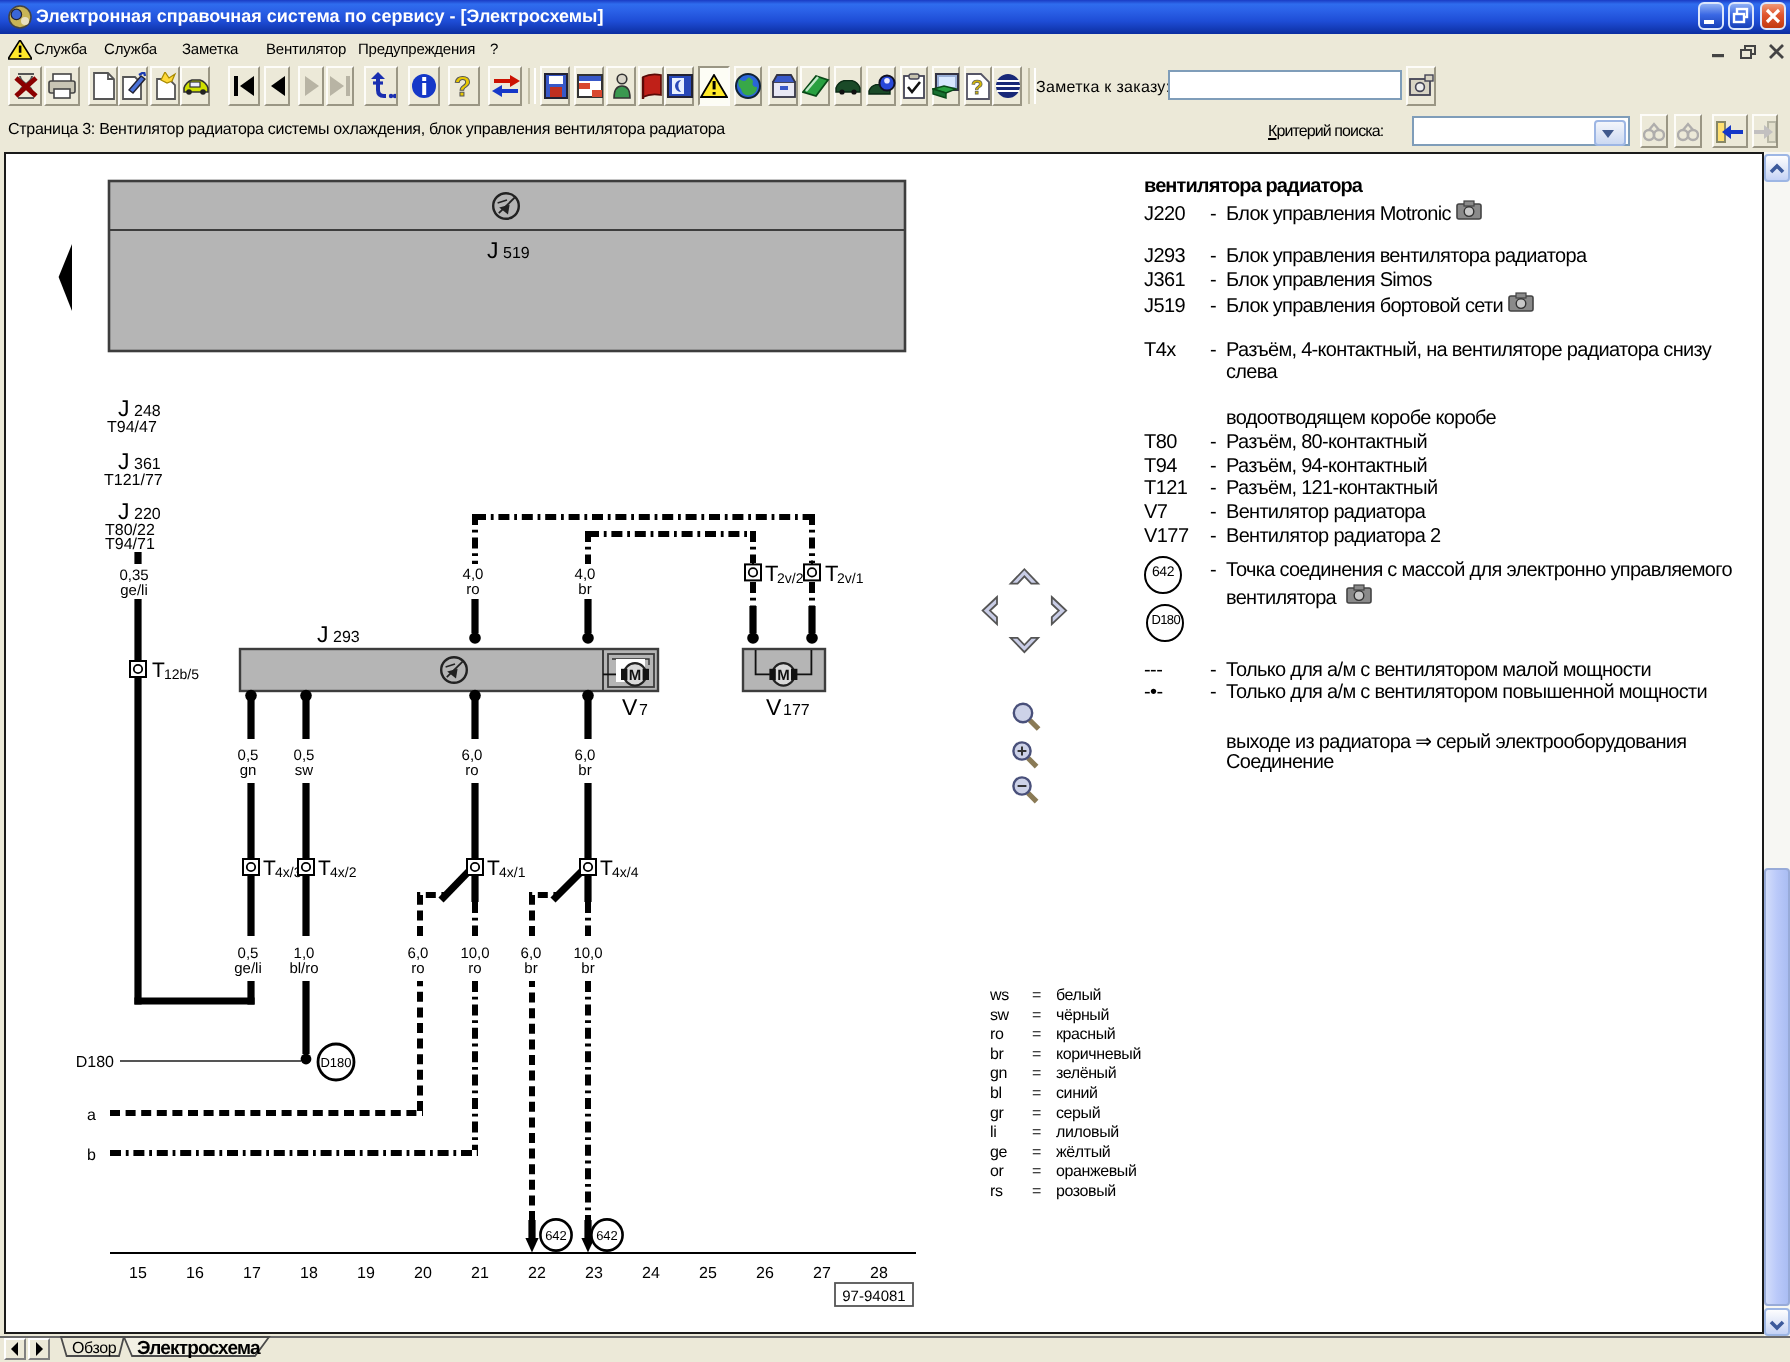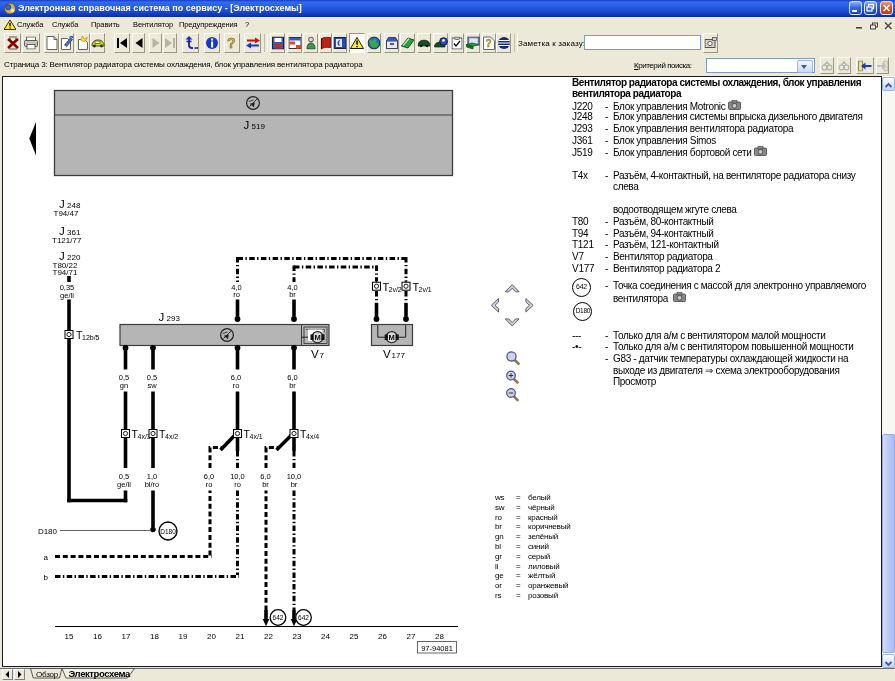--- a/index.html
+++ b/index.html
@@ -63,21 +63,21 @@
   </div>
 
   <div id="menubar" class="abs">
     <svg class="abs" style="left:4px;top:3px" width="12" height="10">
       <polygon points="6,0 12,9.5 0,9.5" fill="#ffe92a" stroke="#000" stroke-width="0.8"></polygon>
       <rect x="5.4" y="2.8" width="1.3" height="3.6" fill="#000"></rect>
       <rect x="5.4" y="7.4" width="1.3" height="1.1" fill="#000"></rect>
     </svg>
     <span style="left:17px">Служба</span>
     <span style="left:52px">Служба</span>
-    <span style="left:91px">Править</span>
+    <span style="left:91px">Заметка</span>
     <span style="left:133px">Вентилятор</span>
     <span style="left:179px">Предупреждения</span>
     <span style="left:245px">?</span>
     <svg class="abs" style="left:855px;top:3px" width="40" height="10">
       <rect x="1" y="7" width="6" height="1.6" fill="#444"></rect>
       <g stroke="#444" fill="none">
         <rect x="17.5" y="3" width="5" height="4"></rect>
         <rect x="15.5" y="5" width="5" height="4" fill="#ece9d8"></rect>
       </g>
       <path d="M30,2.5 L36.5,9 M36.5,2.5 L30,9" stroke="#444" stroke-width="1.4"></path>
@@ -585,54 +585,51 @@
         <text x="528" y="578.4">жёлтый</text>
         <text x="495" y="588.2">or</text>
         <text x="516" y="588.2">=</text>
         <text x="528" y="588.2">оранжевый</text>
         <text x="495" y="598">rs</text>
         <text x="516" y="598">=</text>
         <text x="528" y="598">розовый</text>
       </g>
     </svg>
 
-    <div class="row" style="left:569px;top:-0.5px;font-weight:bold;letter-spacing:-0.45px">Вентилятор радиатора системы охлаждения, блок управления</div>
     <div class="row" style="left:569px;top:11.1px;font-weight:bold;letter-spacing:-0.45px">вентилятора радиатора</div>
     <div class="row" style="left:569px;top:22.8px"><span class="rc">J220</span><span class="rd">-</span>Блок управления Motronic <svg class="cam" width="13" height="10">
         <rect x="0.5" y="2" width="12" height="7.5" rx="1" fill="#8a8a8a" stroke="#444" stroke-width="0.8"></rect>
         <rect x="4" y="0.5" width="5" height="2.5" fill="#8a8a8a" stroke="#444" stroke-width="0.6"></rect>
         <circle cx="6.5" cy="5.8" r="2.4" fill="#c8c8c8" stroke="#333" stroke-width="0.7"></circle>
       </svg></div>
-    <div class="row" style="left:569px;top:34.4px"><span class="rc">J248</span><span class="rd">-</span>Блок управления системы впрыска дизельного двигателя</div>
     <div class="row" style="left:569px;top:46px"><span class="rc">J293</span><span class="rd">-</span>Блок управления вентилятора радиатора</div>
     <div class="row" style="left:569px;top:57.7px"><span class="rc">J361</span><span class="rd">-</span>Блок управления Simos</div>
     <div class="row" style="left:569px;top:69.3px"><span class="rc">J519</span><span class="rd">-</span>Блок управления бортовой сети <svg class="cam" width="13" height="10">
         <rect x="0.5" y="2" width="12" height="7.5" rx="1" fill="#8a8a8a" stroke="#444" stroke-width="0.8"></rect>
         <rect x="4" y="0.5" width="5" height="2.5" fill="#8a8a8a" stroke="#444" stroke-width="0.6"></rect>
         <circle cx="6.5" cy="5.8" r="2.4" fill="#c8c8c8" stroke="#333" stroke-width="0.7"></circle>
       </svg></div>
     <div class="row" style="left:569px;top:92.5px"><span class="rc">T4x</span><span class="rd">-</span>Разъём, 4-контактный, на вентиляторе радиатора снизу</div>
     <div class="row" style="left:610px;top:104.2px">слева</div>
-    <div class="row" style="left:610px;top:127.4px">водоотводящем жгуте слева</div>
+    <div class="row" style="left:610px;top:127.4px">водоотводящем коробе коробе</div>
     <div class="row" style="left:569px;top:139px"><span class="rc">T80</span><span class="rd">-</span>Разъём, 80-контактный</div>
     <div class="row" style="left:569px;top:150.7px"><span class="rc">T94</span><span class="rd">-</span>Разъём, 94-контактный</div>
     <div class="row" style="left:569px;top:162.3px"><span class="rc">T121</span><span class="rd">-</span>Разъём, 121-контактный</div>
     <div class="row" style="left:569px;top:173.9px"><span class="rc">V7</span><span class="rd">-</span>Вентилятор радиатора</div>
     <div class="row" style="left:569px;top:185.5px"><span class="rc">V177</span><span class="rd">-</span>Вентилятор радиатора 2</div>
     <div class="row" style="left:602px;top:203px"><span class="rd">-</span>Точка соединения с массой для электронно управляемого</div>
     <div class="row" style="left:610px;top:214.6px">вентилятора&nbsp; <svg class="cam" width="13" height="10">
         <rect x="0.5" y="2" width="12" height="7.5" rx="1" fill="#8a8a8a" stroke="#444" stroke-width="0.8"></rect>
         <rect x="4" y="0.5" width="5" height="2.5" fill="#8a8a8a" stroke="#444" stroke-width="0.6"></rect>
         <circle cx="6.5" cy="5.8" r="2.4" fill="#c8c8c8" stroke="#333" stroke-width="0.7"></circle>
       </svg></div>
     <div class="row" style="left:569px;top:252.5px"><span class="rc">---</span><span class="rd">-</span>Только для а/м с вентилятором малой мощности</div>
     <div class="row" style="left:569px;top:264px"><span class="rc">-•-</span><span class="rd">-</span>Только для а/м с вентилятором повышенной мощности</div>
-    <div class="row" style="left:602px;top:276px"><span class="rd">-</span>G83 - датчик температуры охлаждающей жидкости на</div>
-    <div class="row" style="left:610px;top:287.5px">выходе из двигателя ⇒ схема электрооборудования</div>
-    <div class="row" style="left:610px;top:299px">Просмотр</div>
+    <div class="row" style="left:610px;top:287.5px">выходе из радиатора ⇒ серый электрооборудования</div>
+    <div class="row" style="left:610px;top:299px">Соединение</div>
     <div class="abs" style="left:569px;top:201px;width:19px;height:19px;border:1.6px solid #000;border-radius:50%;box-sizing:border-box;font-size:7px;text-align:center;line-height:15px;letter-spacing:-0.2px">642</div>
     <div class="abs" style="left:570.4px;top:225.4px;width:19px;height:19px;border:1.6px solid #000;border-radius:50%;box-sizing:border-box;font-size:6.5px;text-align:center;line-height:16px;letter-spacing:-0.3px">D180</div>
   </div>
 
   <div id="vsb" class="abs">
     <div class="sbtn abs" style="top:1px"><svg width="11" height="12">
         <path d="M2.5,7 L5.5,4 L8.5,7" fill="none" stroke="#3c5a9c" stroke-width="1.8"></path>
       </svg></div>
     <div id="vthumb" class="abs"></div>
     <div class="sbtn abs" style="top:578px"><svg width="11" height="12">

